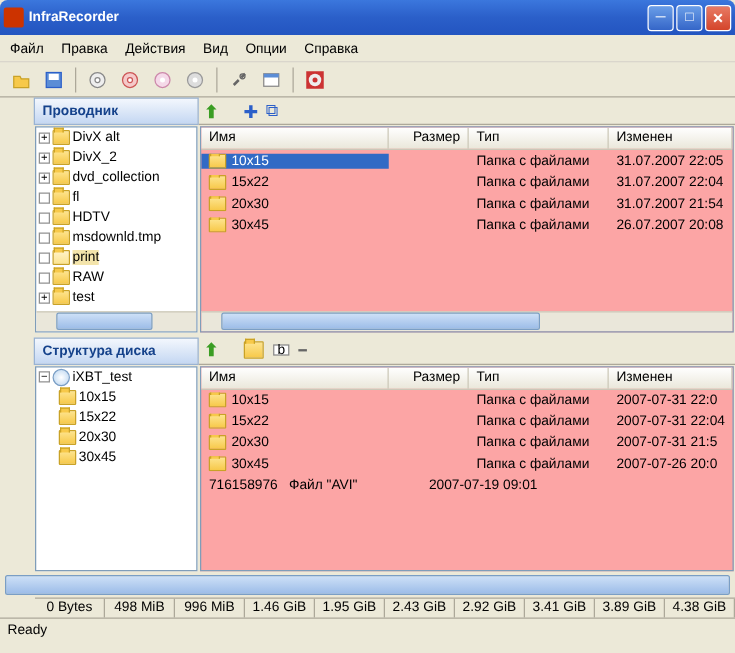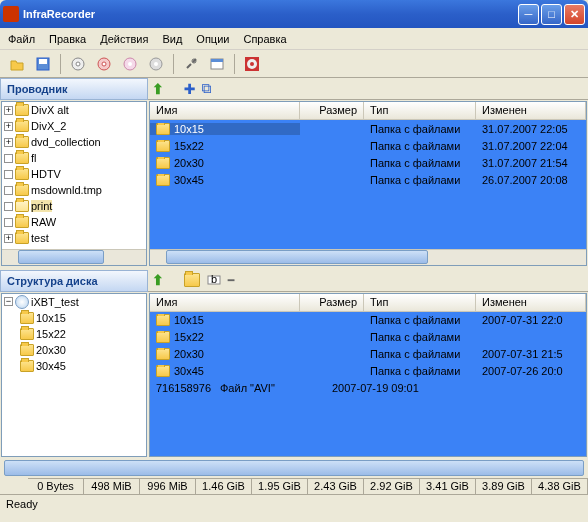--- a/index.html
+++ b/index.html
@@ -9,41 +9,41 @@
 .titlebar-text { color: #fff; font-weight: bold; flex: 1; }
 .winbtns { display: flex; gap: 2px; }
 .winbtn { width: 21px; height: 21px; border-radius: 3px; border: 1px solid #fff; display: flex; align-items: center; justify-content: center; color: #fff; font-weight: bold; }
 .winbtn.min, .winbtn.max { background: linear-gradient(#6a9ee8, #3566c8); }
 .winbtn.close { background: linear-gradient(#e87b65, #d4452b); }
 .menubar { height: 22px; background: #ece9d8; display: flex; align-items: center; padding: 0 8px; gap: 14px; border-bottom: 1px solid #d4d0c8; text-align: right; }
 .menuitem { color: #000; cursor: default; }
 .toolbar { height: 28px; background: #ece9d8; display: flex; align-items: center; padding: 0 6px; gap: 4px; border-bottom: 1px solid #aca899; }
 .tbbtn { width: 22px; height: 22px; display: flex; align-items: center; justify-content: center; border: 1px solid transparent; }
 .tbsep { width: 1px; height: 20px; background: #aca899; margin: 0 2px; }
-.content { display: flex; height: 380px; }
+.content { display: flex; height: 380px; padding-left: 27px; }
 .leftcol { width: 148px; display: flex; flex-direction: column; }
 .rightcol { flex: 1; display: flex; flex-direction: column; }
 .sectitle { height: 22px; background: linear-gradient(#f3f7fd, #c4d7f2); color: #15428b; font-weight: bold; padding: 4px 6px; border: 1px solid #99b3d4; }
 .treepnl { flex: 1; background: #fff; border: 1px solid #7f9db9; overflow: hidden; margin: 1px; display: flex; flex-direction: column; }
 .treelist { flex: 1; overflow: hidden; }
 .treeitem { display: flex; align-items: center; height: 16px; padding-left: 2px; gap: 2px; }
 .treeitem.sub { padding-left: 18px; }
 .expbox { width: 9px; height: 9px; border: 1px solid #919191; display: flex; align-items: center; justify-content: center; font-size: 9px; line-height: 1; background: #fff; }
 .fldricon { width: 14px; height: 12px; background: linear-gradient(#fde48f, #f7c94a); border: 1px solid #c9a227; border-radius: 1px; position: relative; }
 .fldricon::before { content: ''; position: absolute; top: -3px; left: 0; width: 6px; height: 3px; background: #f7c94a; border: 1px solid #c9a227; border-bottom: none; }
 .fldricon.open { background: linear-gradient(#fff3c9, #fde48f); }
 .diskicon { width: 14px; height: 14px; border-radius: 50%; background: radial-gradient(#fff, #b8d4f0); border: 1px solid #7a9ec5; }
 .fileicon { width: 12px; height: 14px; background: #fff; border: 1px solid #888; position: relative; }
 .tlabel { white-space: nowrap; }
 .tlabel.sel { background: #f3e4ab; }
 .minilbar { height: 22px; display: flex; align-items: center; padding: 0 4px; gap: 6px; border-bottom: 1px solid #aca899; }
 .uparrow { color: #3a9d23; font-size: 14px; font-weight: bold; }
 .bluebtn { color: #2b5fc9; font-size: 14px; }
 .folderbtn { width: 16px; height: 14px; }
-.listpnl { flex: 1; background: #3b82f6; border: 1px solid #7f9db9; margin: 1px; display: flex; flex-direction: column; overflow: hidden; }
+.listpnl { flex: 1; background: #fca5a5; border: 1px solid #7f9db9; margin: 1px; display: flex; flex-direction: column; overflow: hidden; }
 .listhdr { display: flex; height: 18px; background: linear-gradient(#fff, #eae7da); border-bottom: 1px solid #cbc7b8; }
 .lhcol { padding: 2px 6px; border-right: 1px solid #cbc7b8; }
 .lhcol.name { width: 150px; }
 .lhcol.size { width: 64px; text-align: right; }
 .lhcol.type { width: 112px; }
 .lhcol.mod { flex: 1; }
 .listrow { display: flex; height: 17px; align-items: center; }
 .lrcol { padding: 0 6px; overflow: hidden; white-space: nowrap; }
 .lrcol.name { width: 150px; display: flex; align-items: center; gap: 4px; }
 .lrcol.size { width: 64px; text-align: center; }
@@ -313,20 +313,21 @@
             <div class="lrcol type">Папка с файлами</div>
             <div class="lrcol mod">2007-07-31 22:0</div>
           </div>
           <div class="listrow">
             <div class="lrcol name">
               <span class="fldricon"></span>
               <span>15x22</span>
             </div>
             <div class="lrcol size"></div>
             <div class="lrcol type">Папка с файлами</div>
+            <div class="lrcol mod">2007-07-31 22:04</div>
           </div>
           <div class="listrow">
             <div class="lrcol name">
               <span class="fldricon"></span>
               <span>20x30</span>
             </div>
             <div class="lrcol size"></div>
             <div class="lrcol type">Папка с файлами</div>
             <div class="lrcol mod">2007-07-31 21:5</div>
           </div>

